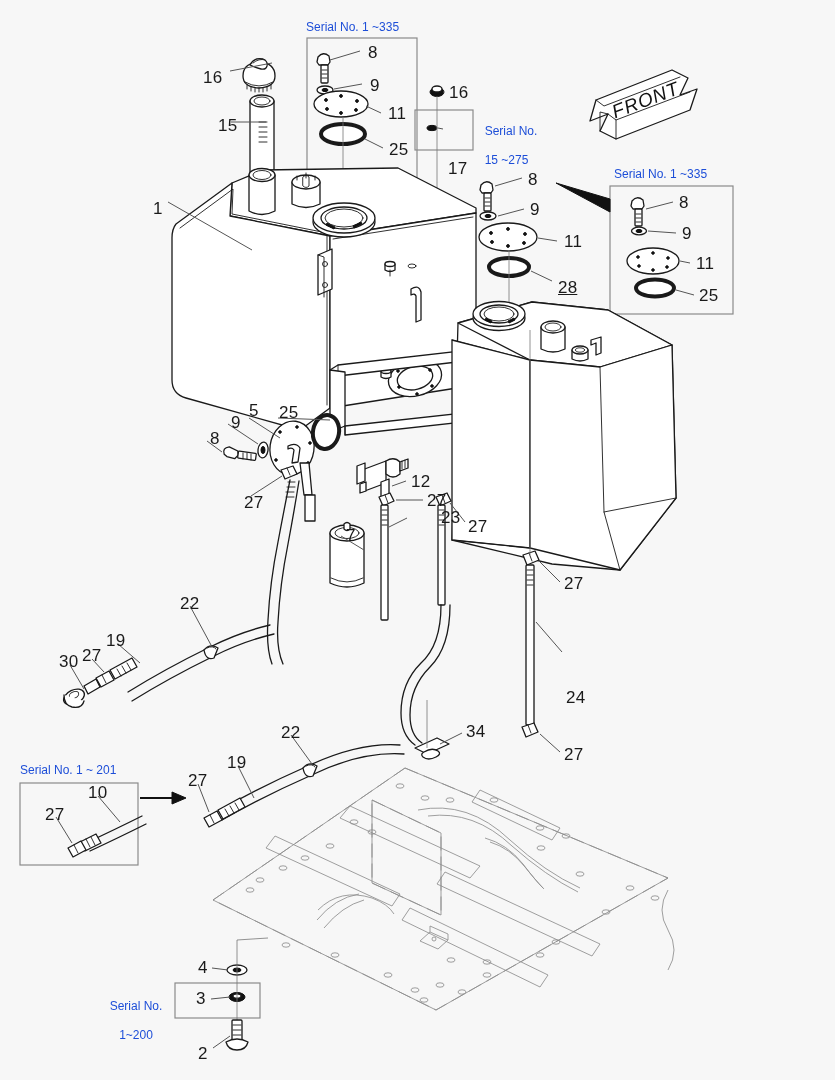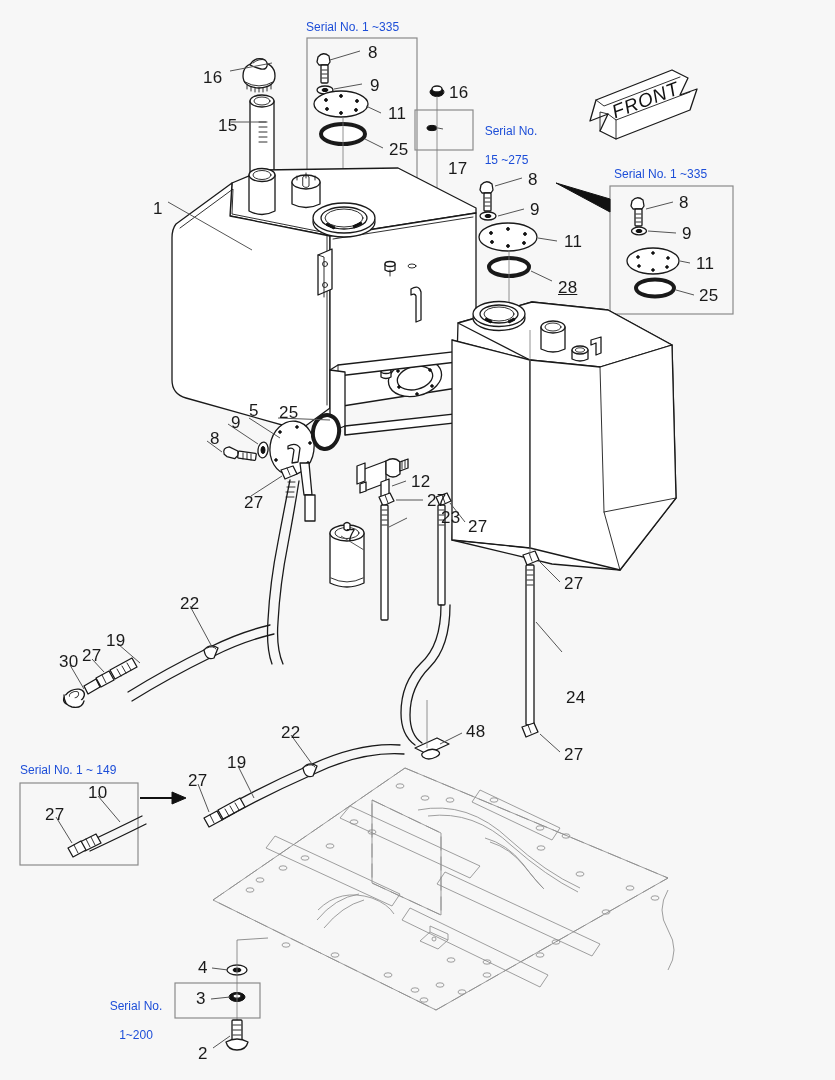--- a/index.html
+++ b/index.html
@@ -482,21 +482,21 @@
     <path class="ld" d="M213 1048 L230 1036"></path>
   </g>
 </svg>
 
 <div class="serial" style="left:306px;top:20px;">Serial No. 1 ~335</div>
 <div class="serial" style="left:478px;top:110px;">
   <span>Serial No.</span><br>
   <span>15 ~275</span>
 </div>
 <div class="serial" style="left:614px;top:167px;">Serial No. 1 ~335</div>
-<div class="serial" style="left:20px;top:763px;">Serial No. 1 ~ 149</div>
+<div class="serial" style="left:20px;top:763px;">Serial No. 1 ~ 201</div>
 <div class="serial" style="left:103px;top:985px;text-align:center;">
   <span>Serial No.</span><br>
   <span>1~200</span>
 </div>
 
 <div class="lbl" style="left:203px;top:68px;">16</div>
 <div class="lbl" style="left:218px;top:116px;">15</div>
 <div class="lbl" style="left:153px;top:199px;">1</div>
 <div class="lbl" style="left:368px;top:43px;">8</div>
 <div class="lbl" style="left:370px;top:76px;">9</div>
@@ -525,20 +525,20 @@
 <div class="lbl" style="left:564px;top:574px;">27</div>
 <div class="lbl" style="left:566px;top:644px;margin-top:44px;">24</div>
 <div class="lbl" style="left:564px;top:745px;">27</div>
 <div class="lbl" style="left:180px;top:594px;">22</div>
 <div class="lbl" style="left:106px;top:631px;">19</div>
 <div class="lbl" style="left:82px;top:646px;">27</div>
 <div class="lbl" style="left:59px;top:652px;">30</div>
 <div class="lbl" style="left:281px;top:723px;">22</div>
 <div class="lbl" style="left:227px;top:753px;">19</div>
 <div class="lbl" style="left:188px;top:771px;">27</div>
-<div class="lbl" style="left:466px;top:722px;">48</div>
+<div class="lbl" style="left:466px;top:722px;">34</div>
 <div class="lbl" style="left:88px;top:783px;text-align:right;">10</div>
 <div class="lbl" style="left:45px;top:805px;">27</div>
 <div class="lbl" style="left:198px;top:958px;">4</div>
 <div class="lbl" style="left:196px;top:989px;">3</div>
 <div class="lbl" style="left:198px;top:1044px;">2</div>
 
 </div>
 
 </body></html>

